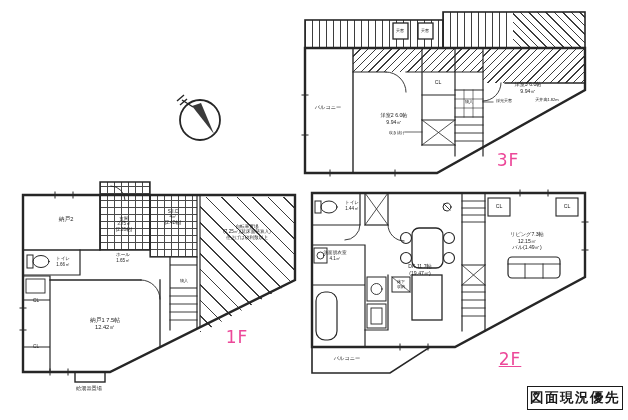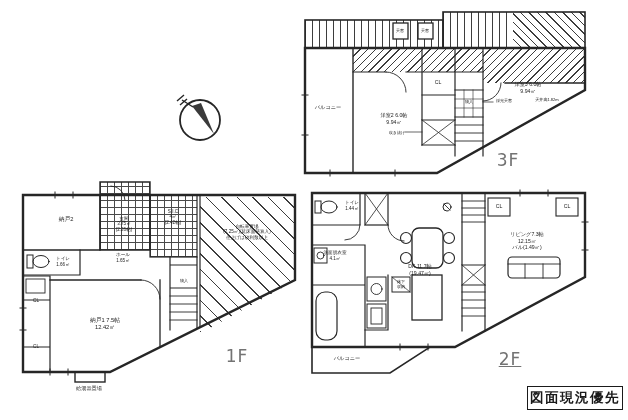--- a/index.html
+++ b/index.html
@@ -15,21 +15,21 @@
   .hatch-bs6{background-image:repeating-linear-gradient(45deg,#3d3d3d 0 1px,transparent 1px 6px);}
   .hatch-fs{background-image:repeating-linear-gradient(135deg,#3d3d3d 0 1px,transparent 1px 5.5px);}
   
   .lbl{position:absolute;white-space:pre-line;text-align:center;color:#1b1b1b;line-height:1.22;
        transform-origin:center;}
   .t40{font-size:7px;transform:translate(-50%,-50%) scale(.58);}
   .t46{font-size:7px;transform:translate(-50%,-50%) scale(.66);}
   .t50{font-size:7px;transform:translate(-50%,-50%) scale(.74);}
   .t55{font-size:7px;transform:translate(-50%,-50%) scale(.82);}
   .flabel{position:absolute;font-size:17px;transform:translate(-50%,-50%);letter-spacing:1px;
-          color:#737373;font-family:"DejaVu Sans",sans-serif;}
+          color:#ec4899;font-family:"DejaVu Sans",sans-serif;}
   .stamp{position:absolute;left:527px;top:386px;width:96px;height:24px;border:1.6px solid #1a1a1a;
          display:flex;align-items:center;justify-content:center;font-size:13.5px;font-weight:600;
          letter-spacing:1.5px;color:#1a1a1a;box-sizing:border-box;}
 </style>
 </head>
 <body>
 
 <div id="canvas">
 
   <div class="abs tile" style="left:100px;top:182px;width:50px;height:68px;"></div>
@@ -171,21 +171,21 @@
 1.65㎡</div>
   <div class="lbl t55" style="left:105px;top:324px;">納戸1 7.5帖
 12.42㎡</div>
   <div class="lbl t40" style="left:184px;top:281px;">物入</div>
   <div class="lbl t46" style="left:36px;top:301px;">CL</div>
   <div class="lbl t46" style="left:36px;top:347px;">CL</div>
   <div class="lbl t46" style="left:247px;top:232px;">自転車置場
 (7.25㎡)(延床面積算入)
 仕上げは砂利敷以上</div>
   <div class="lbl t50" style="left:89px;top:389px;">給湯器置場</div>
-  <div class="flabel" style="left:237px;top:356px;">1F</div>
+  <div class="flabel" style="left:237px;top:337px;">1F</div>
 
   <div class="lbl t46" style="left:352px;top:206px;">トイレ
 1.44㎡</div>
   <div class="lbl t46" style="left:335px;top:256px;">洗面脱衣室
 4.1㎡</div>
   <div class="lbl t50" style="left:420px;top:270px;">DK 11.7帖
 (19.47㎡)</div>
   <div class="lbl t40" style="left:401px;top:284px;">床下
 収納</div>
   <div class="lbl t50" style="left:527px;top:241px;">リビング7.3帖

